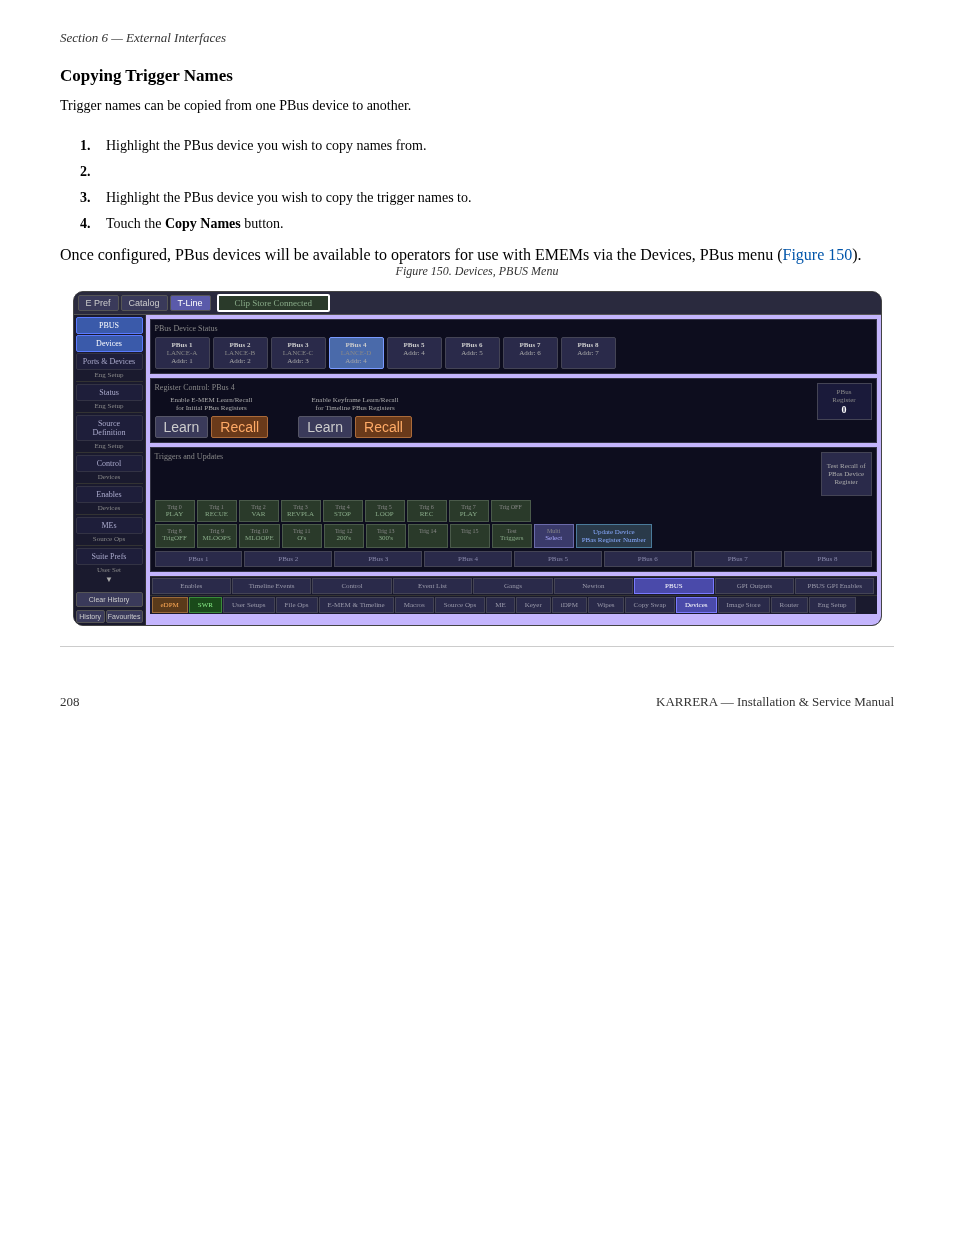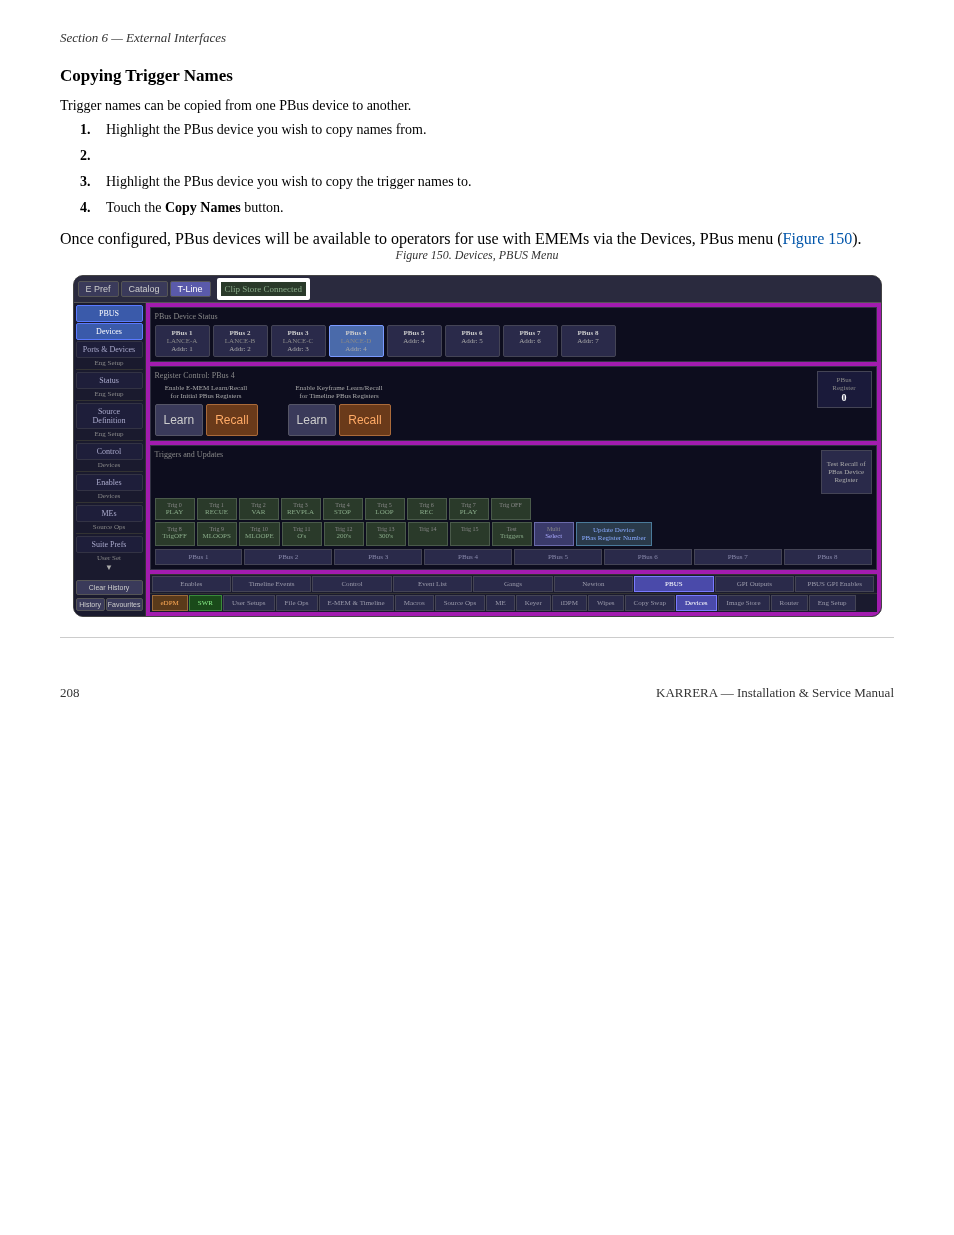--- a/index.html
+++ b/index.html
@@ -17,21 +17,21 @@
       color: #333;
       margin-bottom: 20px;
     }
     .chapter-title {
       font-weight: bold;
       font-size: 17px;
       margin-bottom: 12px;
     }
     .intro-text {
       font-size: 14px;
-      margin-bottom: 8px;
+      margin-bottom: 24px;
     }
     .steps {
       margin-left: 20px;
       margin-bottom: 14px;
     }
     .step {
       font-size: 14px;
       margin-bottom: 10px;
       display: flex;
       gap: 10px;
@@ -84,22 +84,22 @@
       cursor: pointer;
     }
     .top-btn.active {
       background: #5a5aaa;
       color: #fff;
     }
     .clip-store {
       background: #2a3a2a;
       color: #8a8;
       font-size: 9px;
-      padding: 2px 4px;
-      border: 4px solid #ffffff;
+      padding: 2px 16px;
+      border: 2px solid #ffffff;
       border-radius: 2px;
       margin-left: 4px;
     }
     
     .main-layout {
       display: flex;
     }
     
     .sidebar {
       width: 72px;
@@ -139,21 +139,21 @@
     }
     .sidebar-sub {
       font-size: 7px;
       color: #888;
       text-align: center;
     }
     
     .content-area {
       flex: 1;
       padding: 4px;
-      background: #a21caf;
+      background: #c4b5fd;
     }
     
     .section-panel {
       background: #0d0d1e;
       border: 1px solid #334;
       margin-bottom: 4px;
       padding: 4px;
     }
     .panel-title {
       color: #888;
@@ -218,22 +218,22 @@
     }
     .reg-buttons {
       display: flex;
       gap: 3px;
     }
     .reg-btn {
       background: #3a3a5a;
       color: #ccc;
       border: 1px solid #556;
       border-radius: 2px;
-      font-size: 12px;
-      padding: 8px 8px;
+      font-size: 14px;
+      padding: 2px 8px;
       cursor: pointer;
     }
     .reg-btn.orange {
       background: #6a3a1a;
       border-color: #aa6a3a;
       color: #ffaa66;
     }
     .pbus-register-box {
       position: absolute;
       right: 4px;

